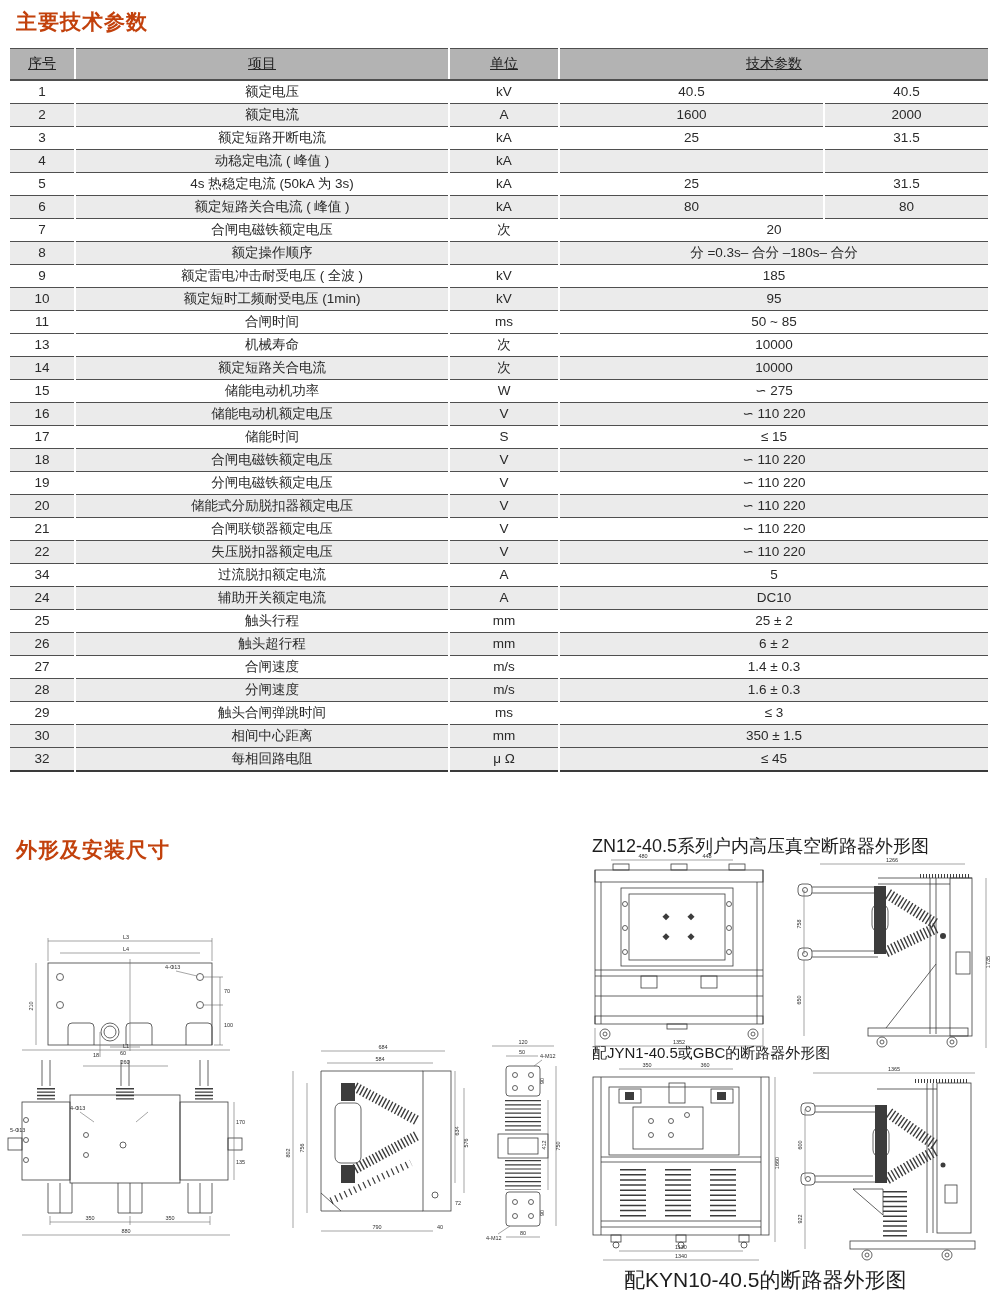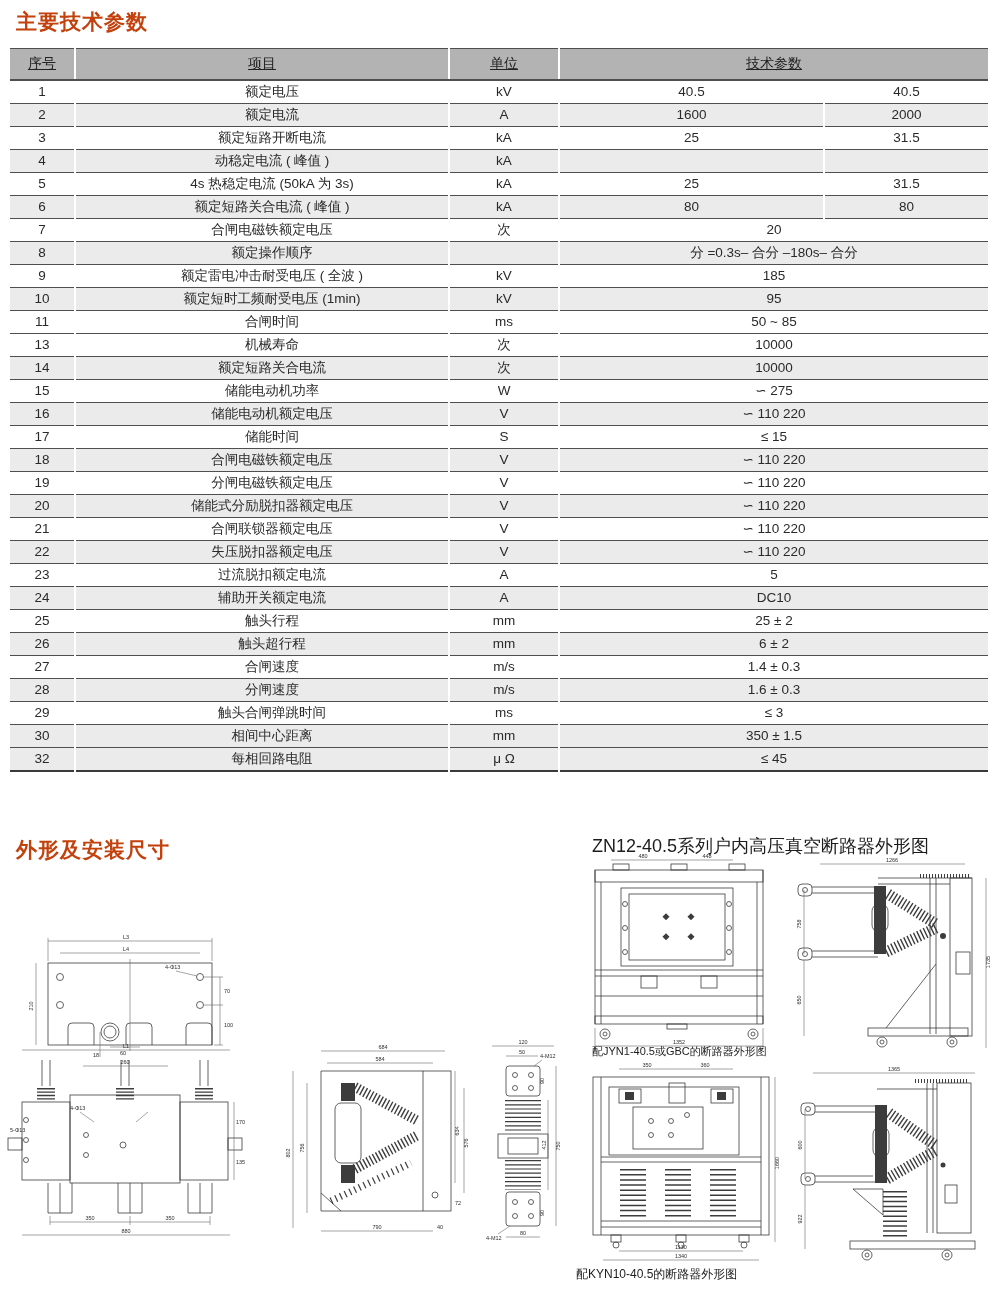--- a/index.html
+++ b/index.html
@@ -41,22 +41,22 @@
   .draw{position:absolute}
   .draw svg{display:block;overflow:visible}
   .ln{stroke:#3c3c3c;stroke-width:0.8;fill:none}
   .thin{stroke:#6a6a6a;stroke-width:0.6;fill:none}
   .dk{fill:#3c3c3c;stroke:none}
   .rib{stroke:#3c3c3c;fill:none}
   svg text{font-size:6px;fill:#2f2f2f}
   svg text.dim{font-size:5.5px}
   .draw-label{position:absolute;color:#1d1d1d;white-space:nowrap}
   #zn12-title{left:592px;top:834px;font-size:18px}
-  #jyn1-label{left:592px;top:1044px;font-size:11px}
-  #kyn10-label{left:576px;top:1266px;font-size:12px}
+  #jyn1-label{left:592px;top:1044px;font-size:15px}
+  #kyn10-label{left:624px;top:1266px;font-size:21px}
 </style>
 </head>
 <body>
 
 <div class="sec-title" id="title-main">主要技术参数</div>
 <div class="sec-title" id="title-dim">外形及安装尺寸</div>
 
 <table class="spec">
   <colgroup>
       <col class="c1">
@@ -200,21 +200,21 @@
         <td class="c-unit">V</td>
         <td class="c-span" colspan="2">∽ 110  220</td>
       </tr>
       <tr class="alt">
         <td class="c-no">22</td>
         <td class="c-item">失压脱扣器额定电压</td>
         <td class="c-unit">V</td>
         <td class="c-span" colspan="2">∽ 110  220</td>
       </tr>
       <tr>
-        <td class="c-no">23</td>
+        <td class="c-no">34</td>
         <td class="c-item">过流脱扣额定电流</td>
         <td class="c-unit">A</td>
         <td class="c-span" colspan="2">5</td>
       </tr>
       <tr class="alt">
         <td class="c-no">24</td>
         <td class="c-item">辅助开关额定电流</td>
         <td class="c-unit">A</td>
         <td class="c-span" colspan="2">DC10</td>
       </tr>

